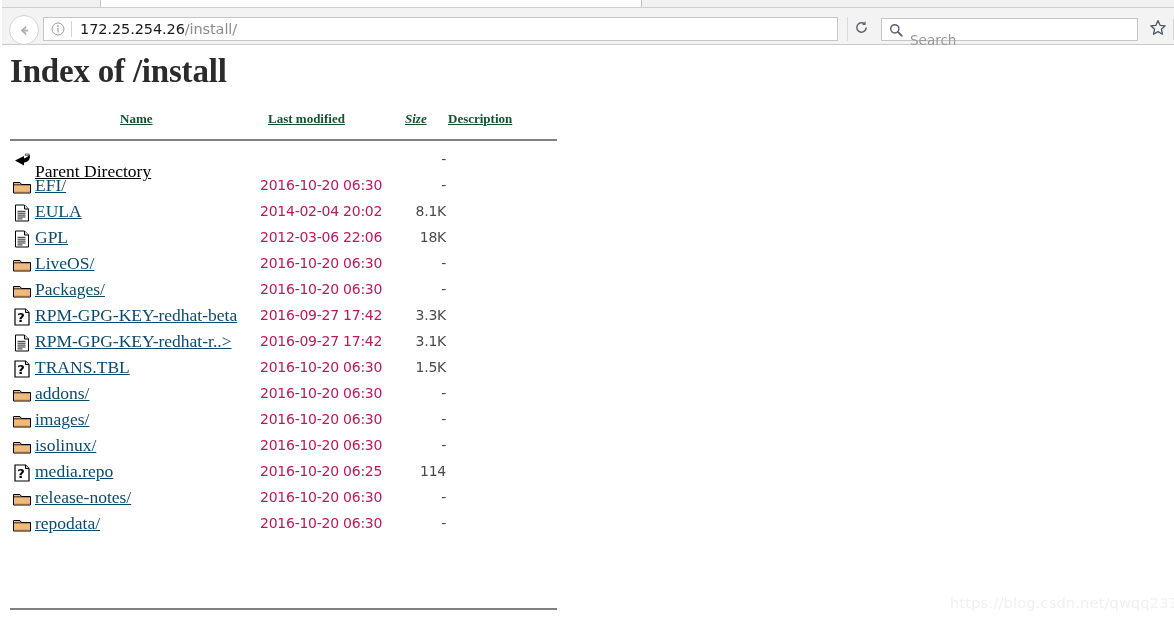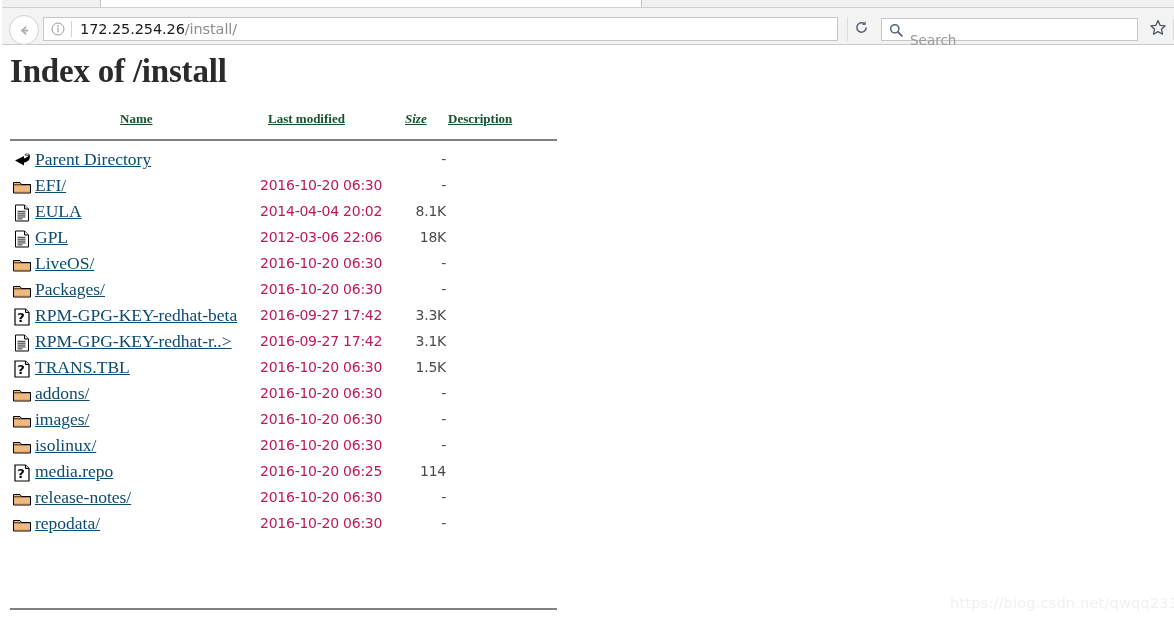--- a/index.html
+++ b/index.html
@@ -238,21 +238,21 @@
   .row-name {
     position: absolute;
     left: 25px;
     top: 1px;
     color: #0c4a6e;
     text-decoration: underline;
     font-family: "Liberation Serif", serif;
     font-size: 17.5px;
     cursor: default;
   }
-  .row-name.visited { color: #0c4a6e; }
+  .row-name.visited { color: #000000; margin-top: 12px; }
   .row-date {
     position: absolute;
     left: 250px;
     top: 3px;
     font-family: "DejaVu Sans", sans-serif;
     font-size: 14px;
     color: #be185d;
     letter-spacing: -0.25px;
   }
   .row-size {
@@ -383,21 +383,21 @@
               <path d="M12.5 2 L12.5 6 L16.5 6" fill="#d8d8d8" stroke="#000" stroke-width="1"></path>
               <g stroke="#000" stroke-width="0.85">
                 <line x1="5.5" y1="8.3" x2="13.5" y2="8.3"></line>
                 <line x1="5.5" y1="10.2" x2="13.5" y2="10.2"></line>
                 <line x1="5.5" y1="12.1" x2="13.5" y2="12.1"></line>
                 <line x1="5.5" y1="14.0" x2="13.5" y2="14.0"></line>
                 <line x1="5.5" y1="15.9" x2="10.5" y2="15.9"></line>
               </g>
             </svg></span>
           <span class="row-name">EULA</span>
-          <span class="row-date">2014-04-04 20:02</span>
+          <span class="row-date">2014-02-04 20:02</span>
           <span class="row-size">8.1K</span>
         </div>
         <div class="row">
           <span class="row-icon"><svg width="20" height="20" viewBox="0 0 20 20">
               <path d="M3.5 2 L12.5 2 L16.5 6 L16.5 18 L3.5 18 Z" fill="#ffffff" stroke="#000" stroke-width="1"></path>
               <path d="M12.5 2 L12.5 6 L16.5 6" fill="#d8d8d8" stroke="#000" stroke-width="1"></path>
               <g stroke="#000" stroke-width="0.85">
                 <line x1="5.5" y1="8.3" x2="13.5" y2="8.3"></line>
                 <line x1="5.5" y1="10.2" x2="13.5" y2="10.2"></line>
                 <line x1="5.5" y1="12.1" x2="13.5" y2="12.1"></line>

